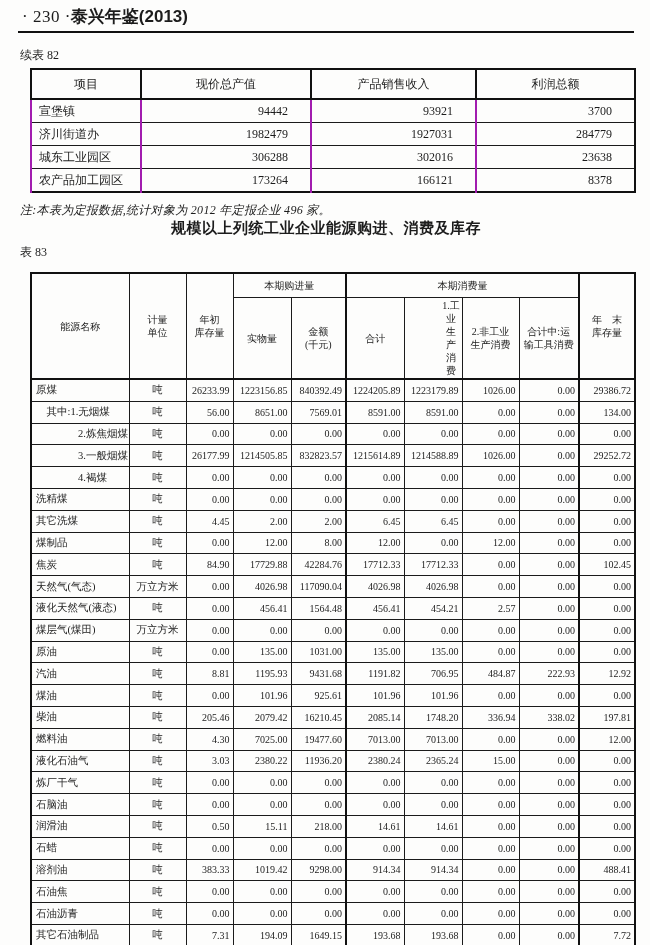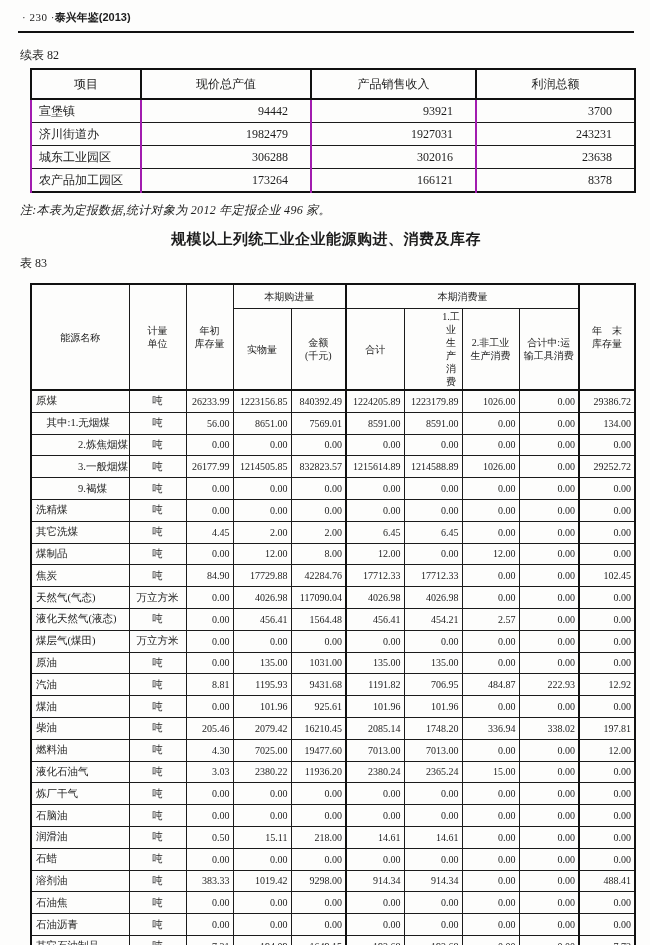--- a/index.html
+++ b/index.html
@@ -6,30 +6,30 @@
   body{
     width:650px;height:945px;
     background:#fdfdfc;
     color:#1c1c1c;
     font-family:"Liberation Serif","DejaVu Serif",serif;
     overflow:hidden;
   }
   .page{width:650px;height:945px;box-sizing:border-box;padding:8px 16px 0 18px;}
 
   
-  .page-header{font-size:11px;line-height:18px;padding-left:4px;letter-spacing:.5px;}
+  .page-header{font-size:17px;line-height:18px;padding-left:4px;letter-spacing:.5px;}
   .page-header .pg-num{font-family:"Liberation Serif","DejaVu Serif",serif;}
   .page-header .book-title{font-family:"Liberation Sans","DejaVu Sans",sans-serif;font-weight:bold;letter-spacing:0;}
   .header-rule{height:2px;background:#111;margin-top:5px;}
 
   
   .tbl-label{font-size:12px;margin:14px 0 4px 2px;}
   .note{font-size:12px;font-style:italic;margin:9px 0 0 2px;letter-spacing:.3px;}
   .t83-title{font-family:"Liberation Sans","DejaVu Sans",sans-serif;font-weight:bold;
-    font-size:15px;text-align:center;margin:11px 0 0 0;letter-spacing:.5px;}
+    font-size:15px;text-align:center;margin:0 0 0 0;letter-spacing:.5px;}
   .t83-label{font-size:12px;margin:6px 0 11px 2px;}
 
   
   table{border-collapse:collapse;table-layout:fixed;margin-left:12px;width:604px;}
   th,td{border:1px solid #1b1b1b;font-weight:normal;overflow:hidden;white-space:nowrap;}
 
   
   .t82{border:2px solid #111;}
   .t82 th{height:26px;font-size:12px;text-align:center;border-bottom:2px solid #111;border-left:2px solid #111;}
   .t82 td{height:20px;font-size:12px;border-left:2px solid #a21caf;}
@@ -80,21 +80,21 @@
         <tr>
           <td class="c-label">宣堡镇</td>
           <td class="c-num82">94442</td>
           <td class="c-num82">93921</td>
           <td class="c-num82">3700</td>
         </tr>
         <tr>
           <td class="c-label">济川街道办</td>
           <td class="c-num82">1982479</td>
           <td class="c-num82">1927031</td>
-          <td class="c-num82">243231</td>
+          <td class="c-num82">284779</td>
         </tr>
         <tr>
           <td class="c-label">城东工业园区</td>
           <td class="c-num82">306288</td>
           <td class="c-num82">302016</td>
           <td class="c-num82">23638</td>
         </tr>
         <tr>
           <td class="c-label">农产品加工园区</td>
           <td class="c-num82">173264</td>
@@ -190,21 +190,21 @@
           <td class="c-num">26177.99</td>
           <td class="c-num">1214505.85</td>
           <td class="c-num">832823.57</td>
           <td class="c-num">1215614.89</td>
           <td class="c-num">1214588.89</td>
           <td class="c-num">1026.00</td>
           <td class="c-num">0.00</td>
           <td class="c-num">29252.72</td>
         </tr>
         <tr>
-          <td class="c-label">　　　　9.褐煤</td>
+          <td class="c-label">　　　　4.褐煤</td>
           <td class="c-unit">吨</td>
           <td class="c-num">0.00</td>
           <td class="c-num">0.00</td>
           <td class="c-num">0.00</td>
           <td class="c-num">0.00</td>
           <td class="c-num">0.00</td>
           <td class="c-num">0.00</td>
           <td class="c-num">0.00</td>
           <td class="c-num">0.00</td>
         </tr>

